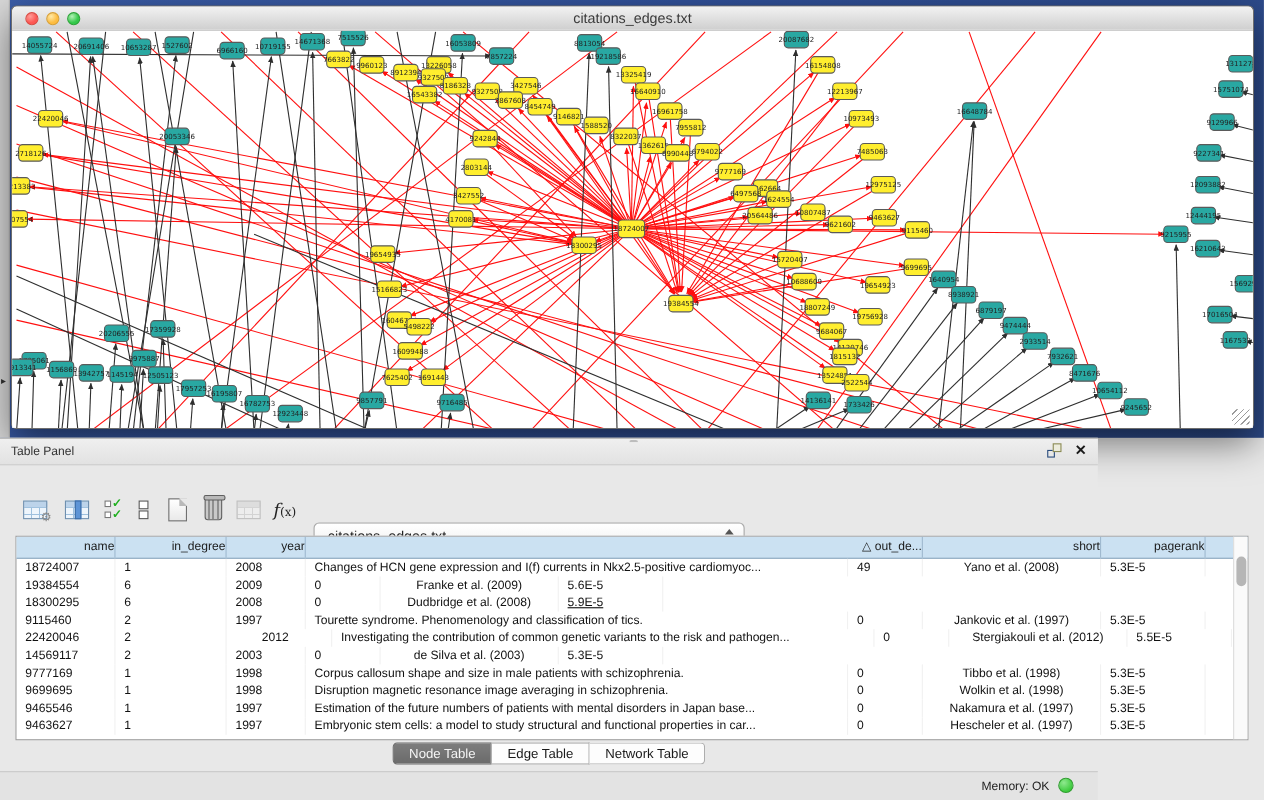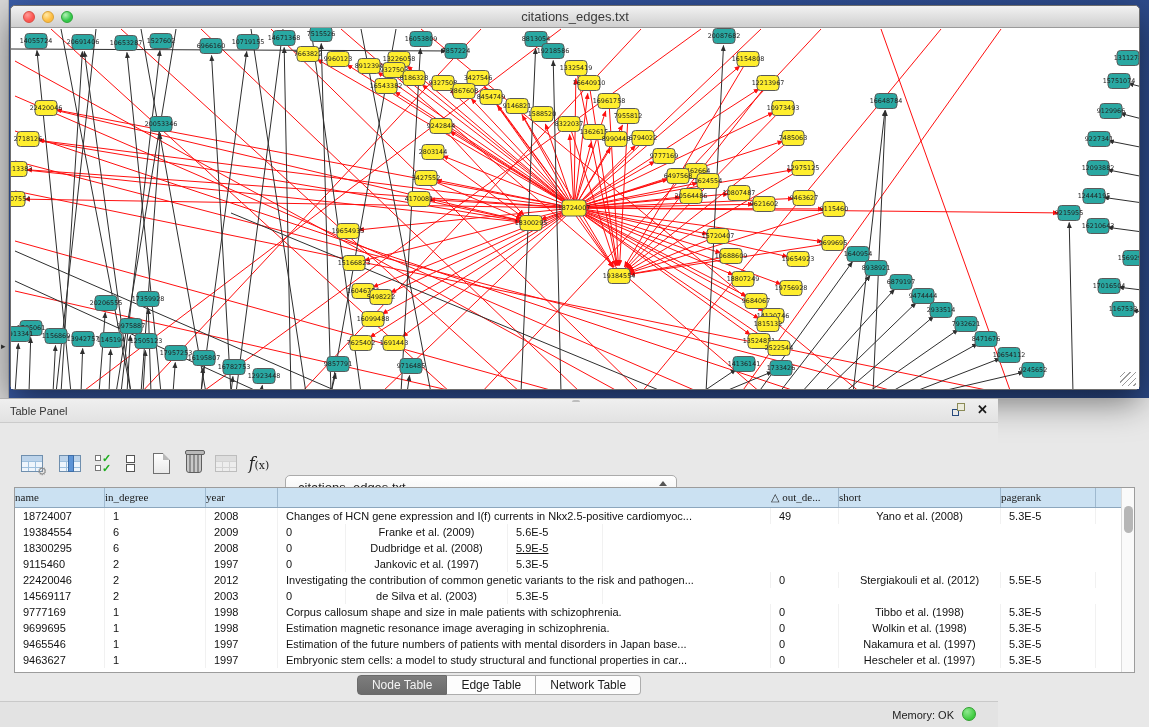--- a/index.html
+++ b/index.html
@@ -54,22 +54,22 @@
   .combo .val{position:absolute;left:12px;top:4px;}
   .combo .arrows{position:absolute;right:9px;top:4px;width:9px;height:16px;}
   .combo .arrows .up{position:absolute;left:1px;top:1px;width:0;height:0;
     border-left:4px solid transparent;border-right:4px solid transparent;border-bottom:5px solid #555;}
   .combo .arrows .dn{position:absolute;left:1px;bottom:1px;width:0;height:0;
     border-left:4px solid transparent;border-right:4px solid transparent;border-top:5px solid #555;}
 
   .table-wrap{position:absolute;left:14px;top:88px;width:1121px;height:186px;background:#fff;
     border:1px solid #9c9c9c;}
   .thead{display:flex;height:20px;background:#cbe1f2;border-bottom:1px solid #8ca6bd;}
-  .th{font-size:11px;color:#1a1a1a;text-align:left;line-height:19px;
-    border-right:1px solid #9fb9cf;overflow:hidden;white-space:nowrap;font-family:Liberation Serif, serif;}
+  .th{font-size:11px;color:#1a1a1a;text-align:right;line-height:19px;
+    border-right:1px solid #9fb9cf;overflow:hidden;white-space:nowrap;}
   .tbody .tr{display:flex;height:16px;line-height:16px;font-size:11px;color:#111;white-space:nowrap;}
   .td{overflow:hidden;white-space:nowrap;padding-left:8px;border-right:1px solid #f1f1f1;}
   .td.center{text-align:center;padding-left:0;}
   .vscroll{position:absolute;right:0;top:0;width:13px;height:184px;background:#fafafa;border-left:1px solid #dcdcdc;}
   .vthumb{position:absolute;left:2px;top:18px;width:9px;height:27px;background:#b6b6b6;border-radius:5px;}
 
   .tabs{position:absolute;left:0;top:276px;width:100%;height:22px;display:flex;justify-content:center;}
   .seg{height:20px;line-height:19px;font-size:12px;padding:0 14px;background:#fdfdfd;color:#1a1a1a;
     border:1px solid #adadad;border-left:none;}
   .seg.first{border-left:1px solid #adadad;border-radius:4px 0 0 4px;}
@@ -862,28 +862,29 @@
           <div class="td" style="width: 101px;">6</div>
           <div class="td" style="width: 72px;">2008</div>
           <div class="td" style="width: 68px;">0</div>
           <div class="td center" style="width: 162px;">Dudbridge et al. (2008)</div>
           <div class="td" style="width: 95px; text-decoration: underline;">5.9E-5</div>
         </div>
         <div class="tr">
           <div class="td" style="width: 90px;">9115460</div>
           <div class="td" style="width: 101px;">2</div>
           <div class="td" style="width: 72px;">1997</div>
+          <div class="td" style="width: 493px;">Tourette syndrome. Phenomenology and classification of tics.</div>
           <div class="td" style="width: 68px;">0</div>
           <div class="td center" style="width: 162px;">Jankovic et al. (1997)</div>
           <div class="td" style="width: 95px;">5.3E-5</div>
         </div>
         <div class="tr">
           <div class="td" style="width: 90px;">22420046</div>
           <div class="td" style="width: 101px;">2</div>
-          <div class="td" style="width: 72px;">2012</div>
+          <div class="td" style="width: 72px; margin-left: 24px;">2012</div>
           <div class="td" style="width: 493px;">Investigating the contribution of common genetic variants to the risk and pathogen...</div>
           <div class="td" style="width: 68px;">0</div>
           <div class="td center" style="width: 162px;">Stergiakouli et al. (2012)</div>
           <div class="td" style="width: 95px;">5.5E-5</div>
         </div>
         <div class="tr">
           <div class="td" style="width: 90px;">14569117</div>
           <div class="td" style="width: 101px;">2</div>
           <div class="td" style="width: 72px;">2003</div>
           <div class="td" style="width: 68px;">0</div>
@@ -896,21 +897,21 @@
           <div class="td" style="width: 72px;">1998</div>
           <div class="td" style="width: 493px;">Corpus callosum shape and size in male patients with schizophrenia.</div>
           <div class="td" style="width: 68px;">0</div>
           <div class="td center" style="width: 162px;">Tibbo et al. (1998)</div>
           <div class="td" style="width: 95px;">5.3E-5</div>
         </div>
         <div class="tr">
           <div class="td" style="width: 90px;">9699695</div>
           <div class="td" style="width: 101px;">1</div>
           <div class="td" style="width: 72px;">1998</div>
-          <div class="td" style="width: 493px;">Estimation magnetic resonance image averaging in schizophrenia.</div>
+          <div class="td" style="width: 493px;">Disruption magnetic resonance image averaging in schizophrenia.</div>
           <div class="td" style="width: 68px;">0</div>
           <div class="td center" style="width: 162px;">Wolkin et al. (1998)</div>
           <div class="td" style="width: 95px;">5.3E-5</div>
         </div>
         <div class="tr">
           <div class="td" style="width: 90px;">9465546</div>
           <div class="td" style="width: 101px;">1</div>
           <div class="td" style="width: 72px;">1997</div>
           <div class="td" style="width: 493px;">Estimation of the future numbers of patients with mental disorders in Japan base...</div>
           <div class="td" style="width: 68px;">0</div>

